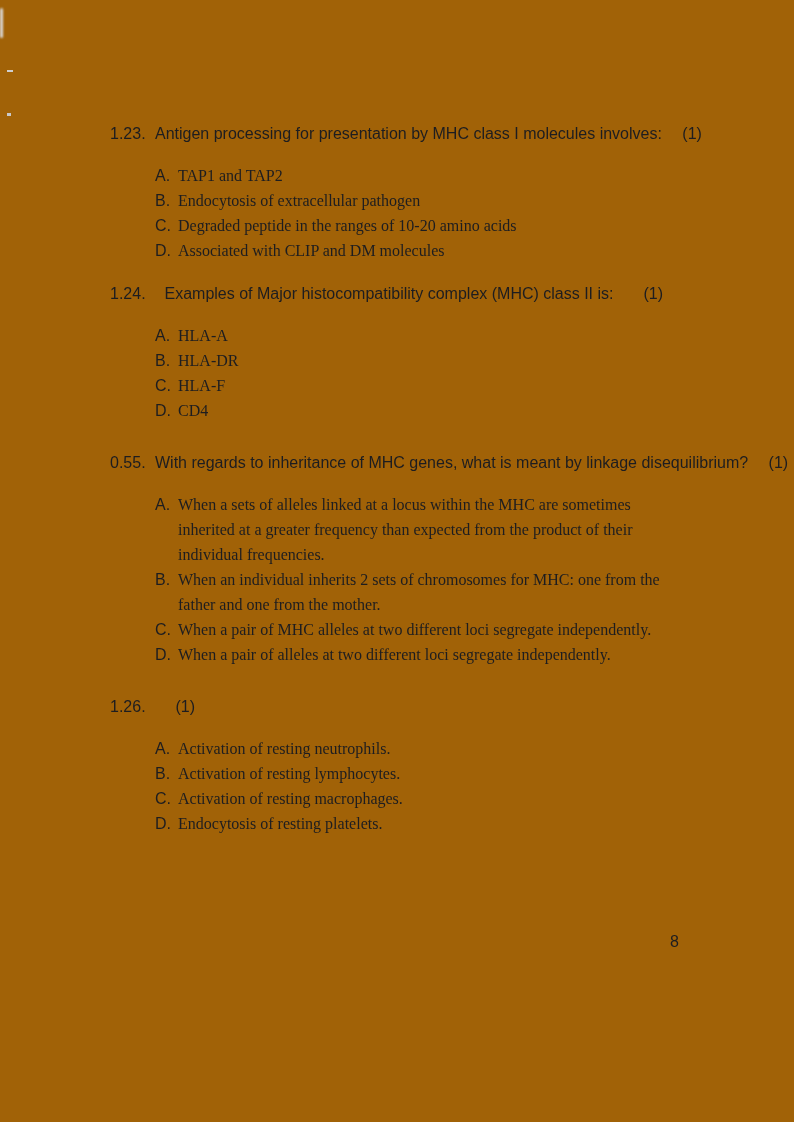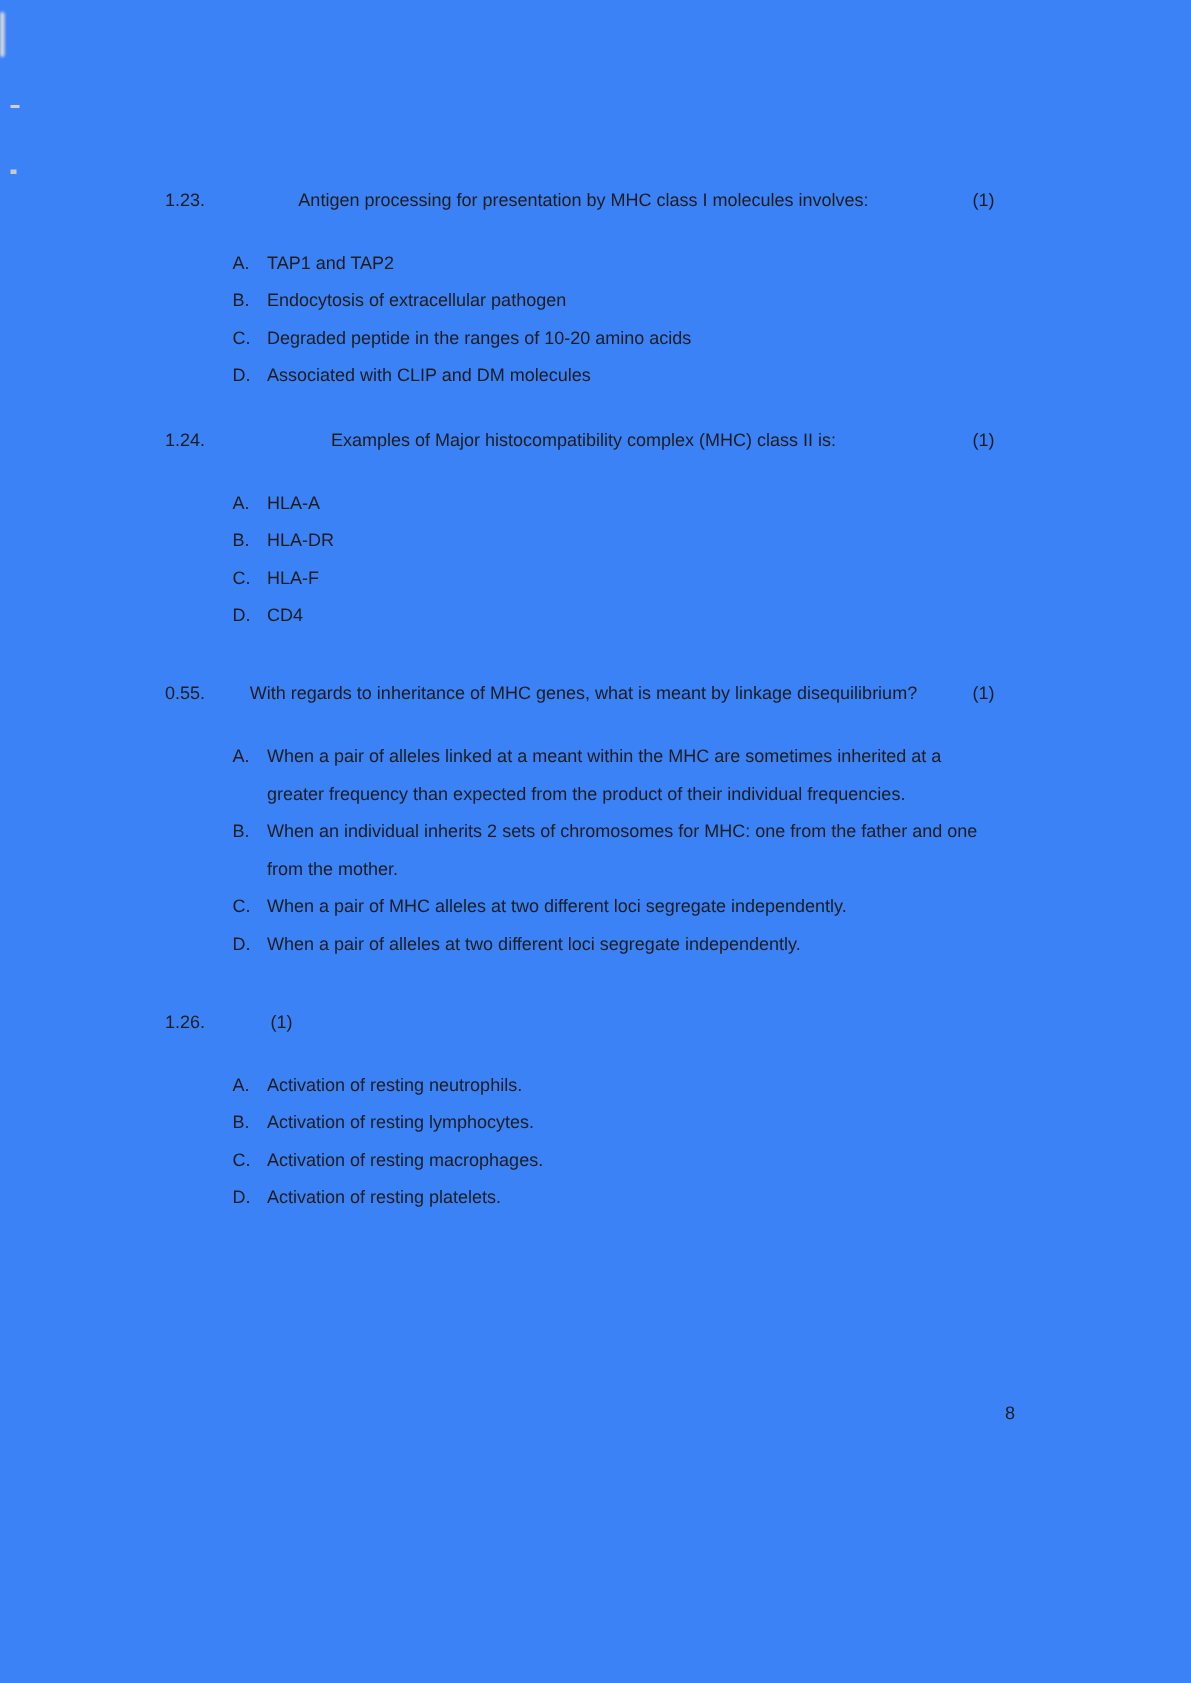--- a/index.html
+++ b/index.html
@@ -4,23 +4,23 @@
 <style>
   html, body {
     margin: 0;
     padding: 0;
     background: #ffffff;
   }
   .page {
     position: relative;
     width: 794px;
     height: 1122px;
-    background: #3b82f6;
+    background: #a16207;
     font-family: "Liberation Sans", sans-serif;
-    font-size: 12px;
+    font-size: 16px;
     color: #1d1d20;
     overflow: hidden;
   }
   .content {
     position: absolute;
     left: 110px;
     top: 0;
     width: 553px;
   }
   .question { }
@@ -53,20 +53,21 @@
   .opt {
     display: flex;
     line-height: 25px;
   }
   .opt-letter {
     width: 23px;
     flex-shrink: 0;
   }
   .opt-text {
     flex: 1;
+    font-family: Liberation Serif, serif;
   }
   .page-number {
     position: absolute;
     left: 670px;
     top: 932px;
     line-height: 20px;
   }
   
   .artifact { position: absolute; background: #d9d9d9; }
   .artifact.smudge {
@@ -151,21 +152,21 @@
 
     <div class="question q3">
       <div class="q-row">
         <span class="q-num">0.55.</span>
         <span class="q-text">With regards to inheritance of MHC genes, what is meant by linkage disequilibrium?</span>
         <span class="q-marks">(1)</span>
       </div>
       <div class="opts">
         <div class="opt">
           <span class="opt-letter">A.</span>
-          <span class="opt-text">When a pair of alleles linked at a meant within the MHC are sometimes inherited at a greater frequency than expected from the product of their individual frequencies.</span>
+          <span class="opt-text">When a sets of alleles linked at a locus within the MHC are sometimes inherited at a greater frequency than expected from the product of their individual frequencies.</span>
         </div>
         <div class="opt">
           <span class="opt-letter">B.</span>
           <span class="opt-text">When an individual inherits 2 sets of chromosomes for MHC: one from the father and one from the mother.</span>
         </div>
         <div class="opt">
           <span class="opt-letter">C.</span>
           <span class="opt-text">When a pair of MHC alleles at two different loci segregate independently.</span>
         </div>
         <div class="opt">
@@ -188,21 +189,21 @@
         <div class="opt">
           <span class="opt-letter">B.</span>
           <span class="opt-text">Activation of resting lymphocytes.</span>
         </div>
         <div class="opt">
           <span class="opt-letter">C.</span>
           <span class="opt-text">Activation of resting macrophages.</span>
         </div>
         <div class="opt">
           <span class="opt-letter">D.</span>
-          <span class="opt-text">Activation of resting platelets.</span>
+          <span class="opt-text">Endocytosis of resting platelets.</span>
         </div>
       </div>
     </div>
 
   </div>
 
   <div class="page-number">8</div>
 
 </div>
 

